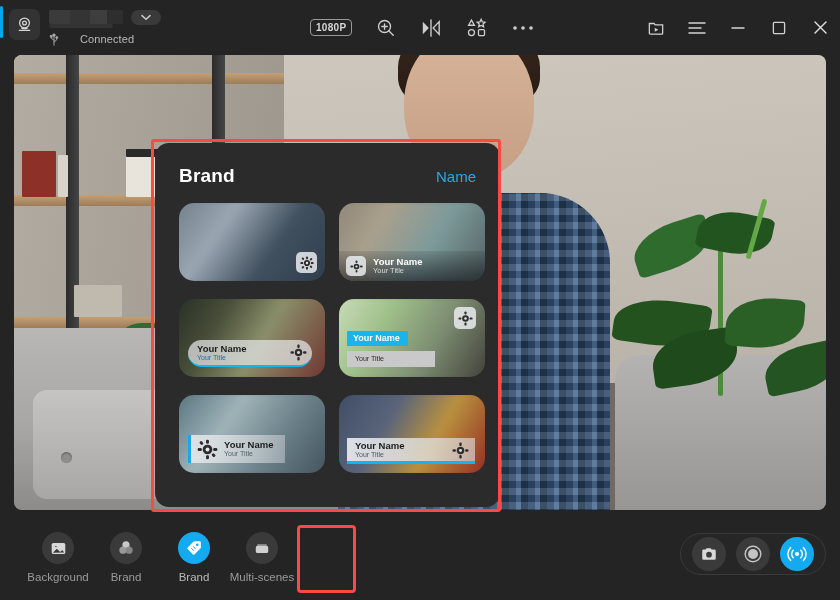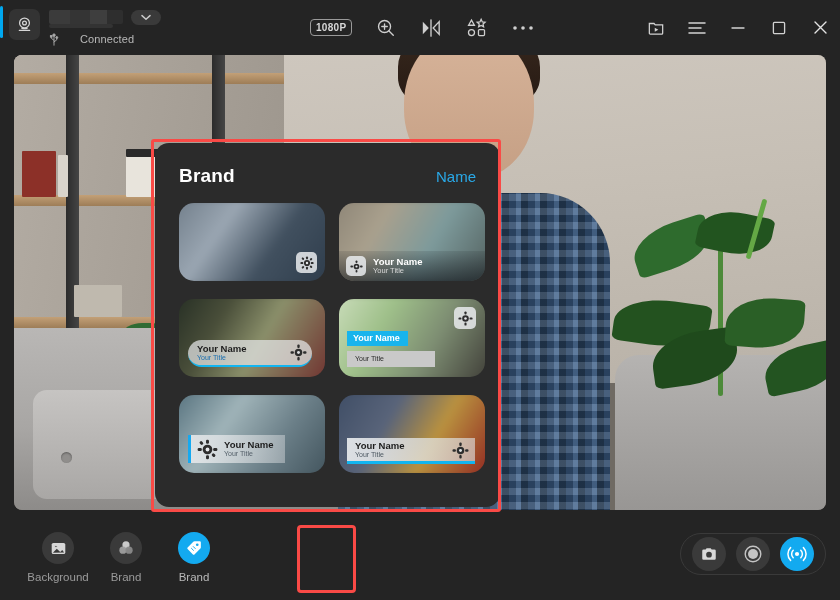--- a/index.html
+++ b/index.html
@@ -595,20 +595,29 @@
             <circle cx="13.6" cy="6.4" r="1.5" fill="#13aaf0"></circle>
             <g stroke="#13aaf0" stroke-width="1.1" stroke-linecap="round">
               <path d="M7.2 10.4 L9.4 12.6 M9.2 8.4 L11.4 10.6"></path>
             </g>
           </svg>
         </div>
         <div class="blabel active">Brand</div>
       </div>
 
 
+      <div class="bitem">
+        <div class="bcircle">
+          <svg width="18" height="16" viewBox="0 0 20 18" fill="#d0d0d0">
+            <path d="M3 8.6 a2 2 0 0 1 2 -2 h10 a2 2 0 0 1 2 2 V13 a1.6 1.6 0 0 1 -1.6 1.6 H4.6 A1.6 1.6 0 0 1 3 13 Z"></path>
+            <path d="M5.2 5.6 h9.6" stroke="#d0d0d0" stroke-width="1.3" stroke-linecap="round"></path>
+          </svg>
+        </div>
+        <div class="blabel">Multi-scenes</div>
+      </div>
 
 
     </div>
 
     <div id="capture-group">
       <div class="cbtn">
         <svg width="18" height="16" viewBox="0 0 20 18" fill="#d8d8d8">
           <path d="M2.4 5.4 a1.6 1.6 0 0 1 1.6 -1.6 h2.2 l1.1 -1.4 h4.6 l1.1 1.4 h3 a1.6 1.6 0 0 1 1.6 1.6 V14
                    a1.4 1.4 0 0 1 -1.4 1.4 H3.8 A1.4 1.4 0 0 1 2.4 14 Z"></path>
           <circle cx="10" cy="9.8" r="3.2" fill="#3a3a3a"></circle>

